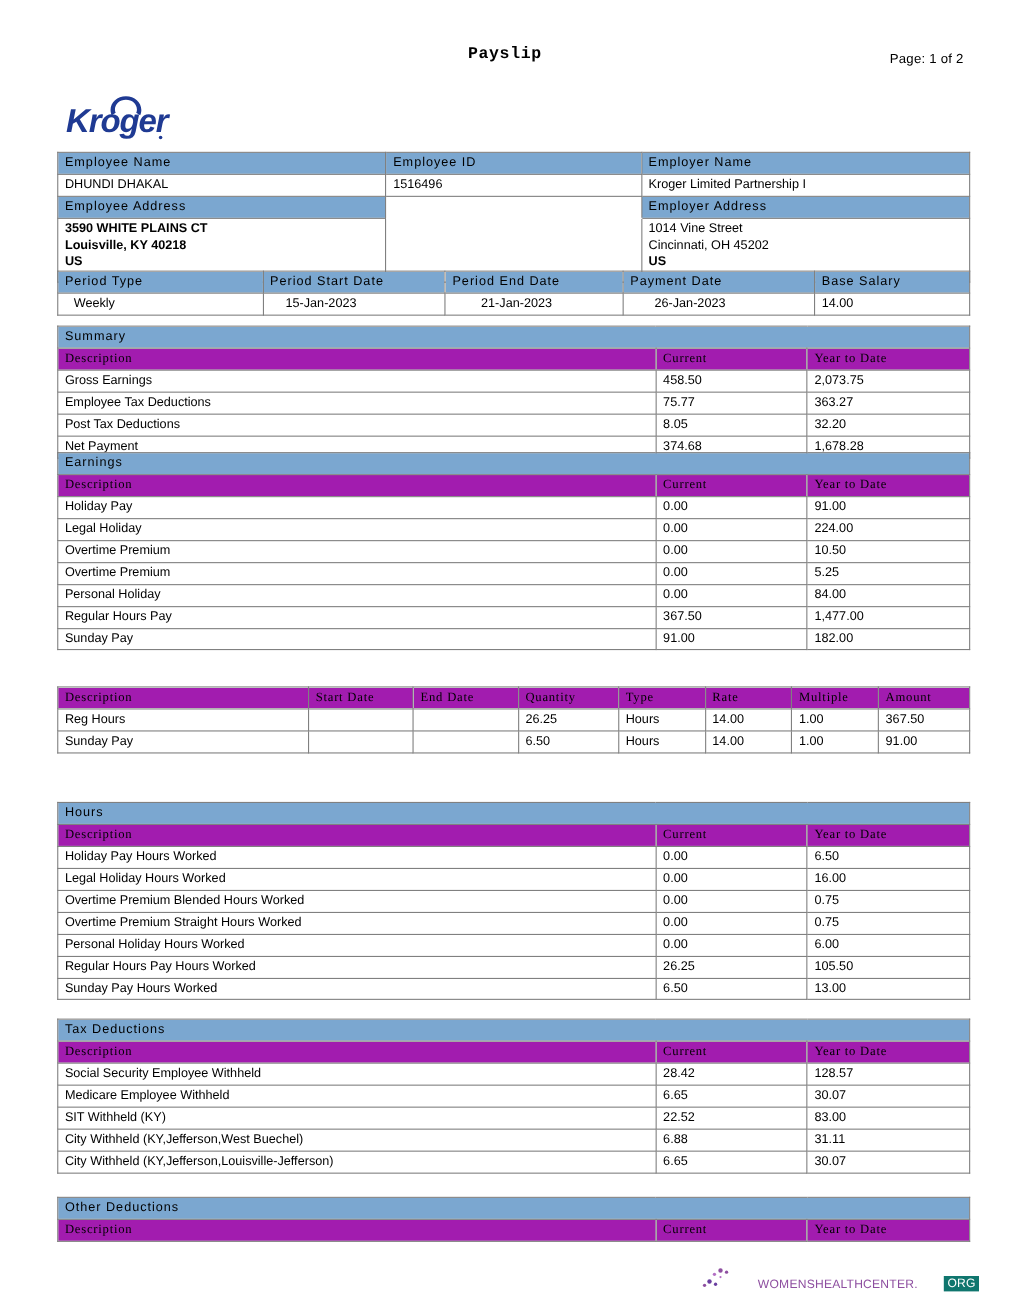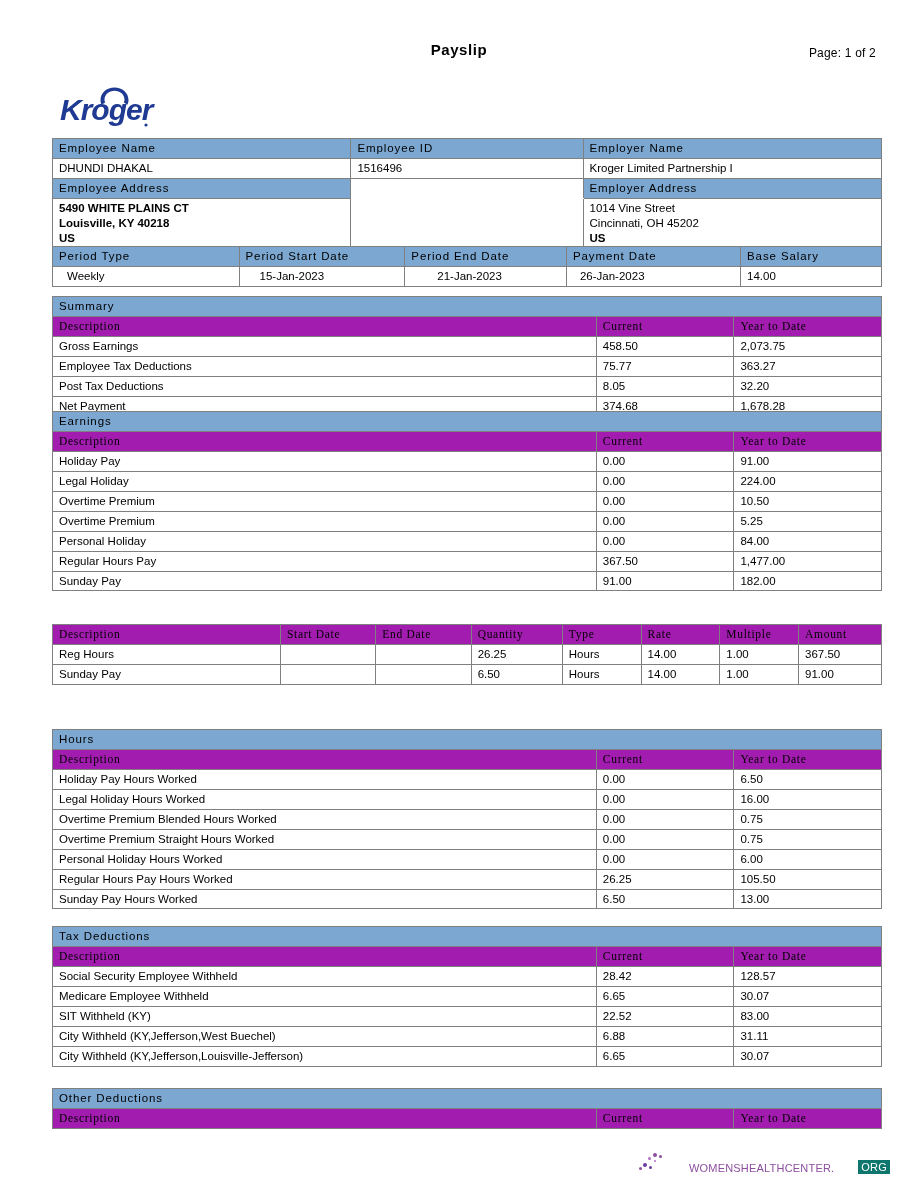--- a/index.html
+++ b/index.html
@@ -20,20 +20,21 @@
     height: 64px;
   }
   .doc-title {
     position: absolute;
     left: 0; right: 0;
     top: 41px;
     text-align: center;
     font-size: 15px;
     font-weight: bold;
     letter-spacing: 0.6px;
+    font-family: Liberation Mono, monospace;
   }
   .page-no {
     position: absolute;
     right: 42px;
     top: 46px;
     font-size: 12px;
     letter-spacing: 0.2px;
   }
 
   
@@ -164,21 +165,21 @@
         <td class="b">1516496</td>
         <td>Kroger Limited Partnership I</td>
       </tr>
       <tr>
         <td class="hdr">Employee Address</td>
         <td style="border-top-color:#ffffff;border-bottom-color:#ffffff;background:#ffffff;"></td>
         <td class="hdr">Employer Address</td>
       </tr>
       <tr>
         <td class="addr" style="height:58px;">
-          <span class="ln b">5490 WHITE PLAINS CT</span>
+          <span class="ln b">3590 WHITE PLAINS CT</span>
           <span class="ln b">Louisville, KY 40218</span>
           <span class="ln b">US</span>
         </td>
         <td style="border-top-color:#ffffff;"></td>
         <td class="addr">
           <span class="ln">1014 Vine Street</span>
           <span class="ln">Cincinnati, OH 45202</span>
           <span class="ln b">US</span>
         </td>
       </tr>
@@ -200,21 +201,21 @@
         <td class="hdr">Period Type</td>
         <td class="hdr c">Period Start Date</td>
         <td class="hdr c">Period End Date</td>
         <td class="hdr c">Payment Date</td>
         <td class="hdr r">Base Salary</td>
       </tr>
       <tr class="rowh">
         <td class="b" style="padding-left:14px;">Weekly</td>
         <td class="b" style="padding-left:20px;">15-Jan-2023</td>
         <td class="b" style="padding-left:32px;">21-Jan-2023</td>
-        <td class="b" style="padding-left:13px;">26-Jan-2023</td>
+        <td class="b" style="padding-left:28px;">26-Jan-2023</td>
         <td class="b r">14.00</td>
       </tr>
     </tbody>
   </table>
 </div>
 
 <div class="sheet" style="top:296px;">
   <table class="t">
     <colgroup>
         <col style="width:65.6%">

